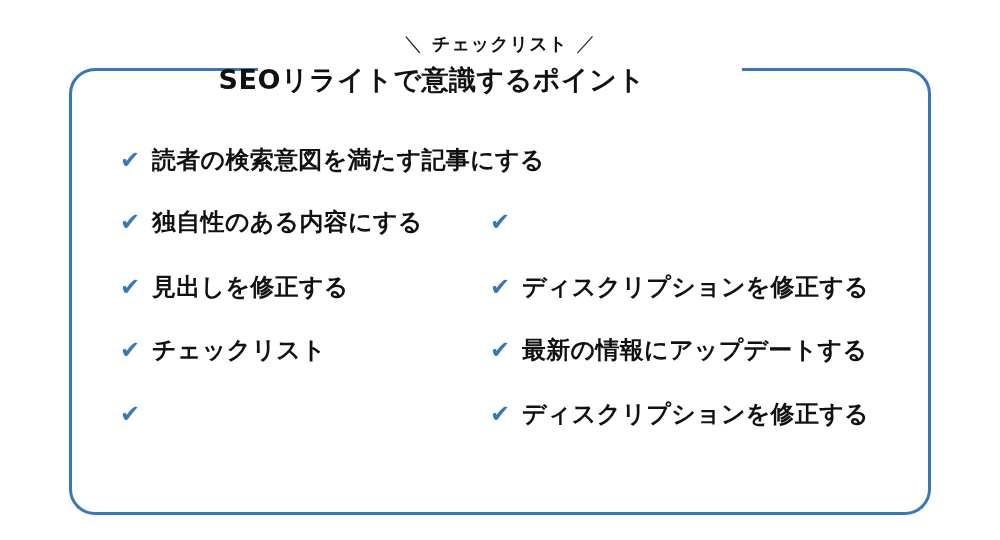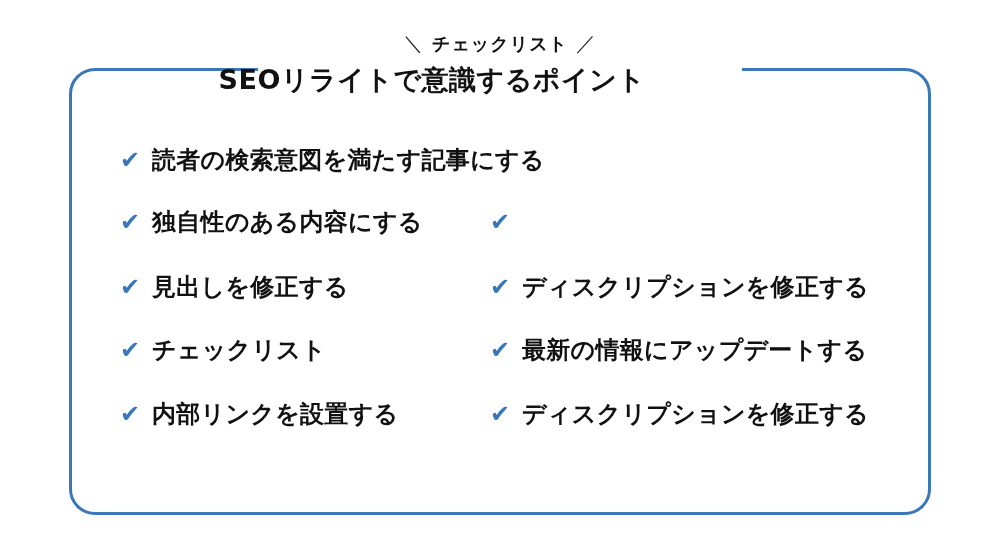--- a/index.html
+++ b/index.html
@@ -125,19 +125,18 @@
   <span class="item-label">チェックリスト</span>
 </div>
 
 <div class="item" style="left:490px; top:333px;">
   <span class="check">✔</span>
   <span class="item-label">最新の情報にアップデートする</span>
 </div>
 
 <div class="item" style="left:120px; top:397px;">
   <span class="check">✔</span>
-  <span class="item-label">内部リンクを設置する</span>
 </div>
 
 <div class="item" style="left:490px; top:397px;">
   <span class="check">✔</span>
   <span class="item-label">ディスクリプションを修正する</span>
 </div>
 
 </body></html>

